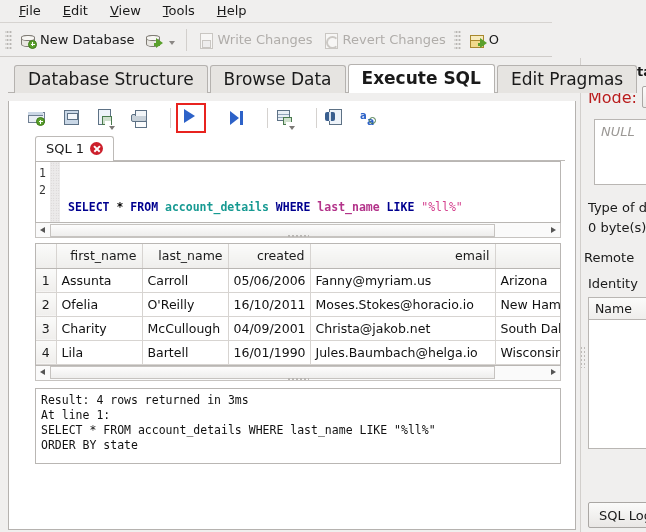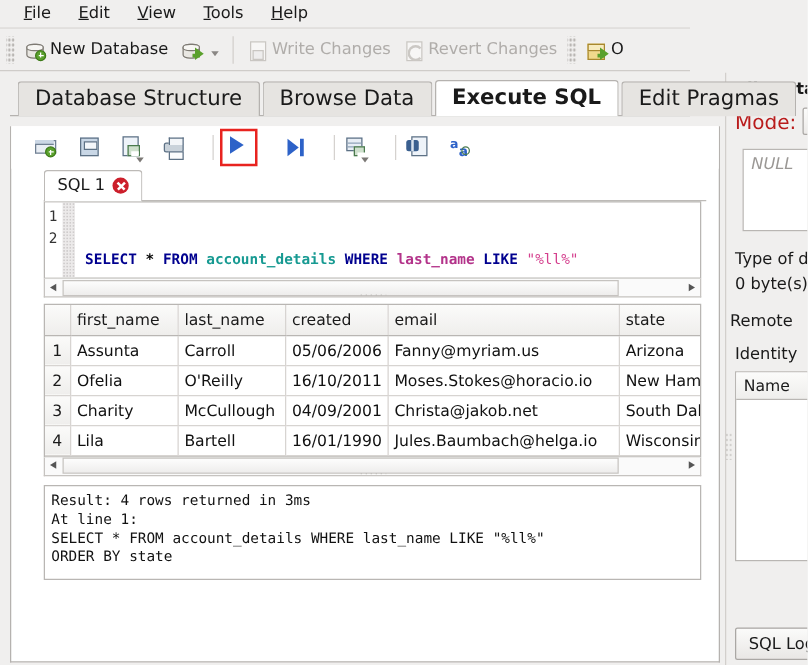--- a/index.html
+++ b/index.html
@@ -315,21 +315,21 @@
   
   .results { margin: 5px 14px 0 26px; border:1px solid #b9b6b3; background:#fff; overflow:hidden; }
   table.rt { border-collapse: collapse; width: 100%; table-layout: fixed; }
   table.rt th, table.rt td {
     font-size: 12.5px; padding: 3px 5px; text-align: left;
     border-right:1px solid #d7d4d1; border-bottom:1px solid #d7d4d1;
     white-space: nowrap; overflow: hidden; height: 24px;
   }
   table.rt th {
     background: linear-gradient(#fbfbfa,#efeeec); font-weight: normal; color:#1a1a1a;
-    text-align: left; border-bottom:1px solid #b9b6b3;
+    text-align: right; border-bottom:1px solid #b9b6b3;
   }
   table.rt th.rowh, table.rt td.rowh {
     background: linear-gradient(#fbfbfa,#efeeec); text-align: center; color:#1a1a1a;
     width: 20px; padding: 3px 2px;
   }
   table.rt td { background:#fff; }
   .col-first { width: 86px; }
   .col-last  { width: 86px; }
   .col-created { width: 82px; }
   .col-email { width: 185px; }

